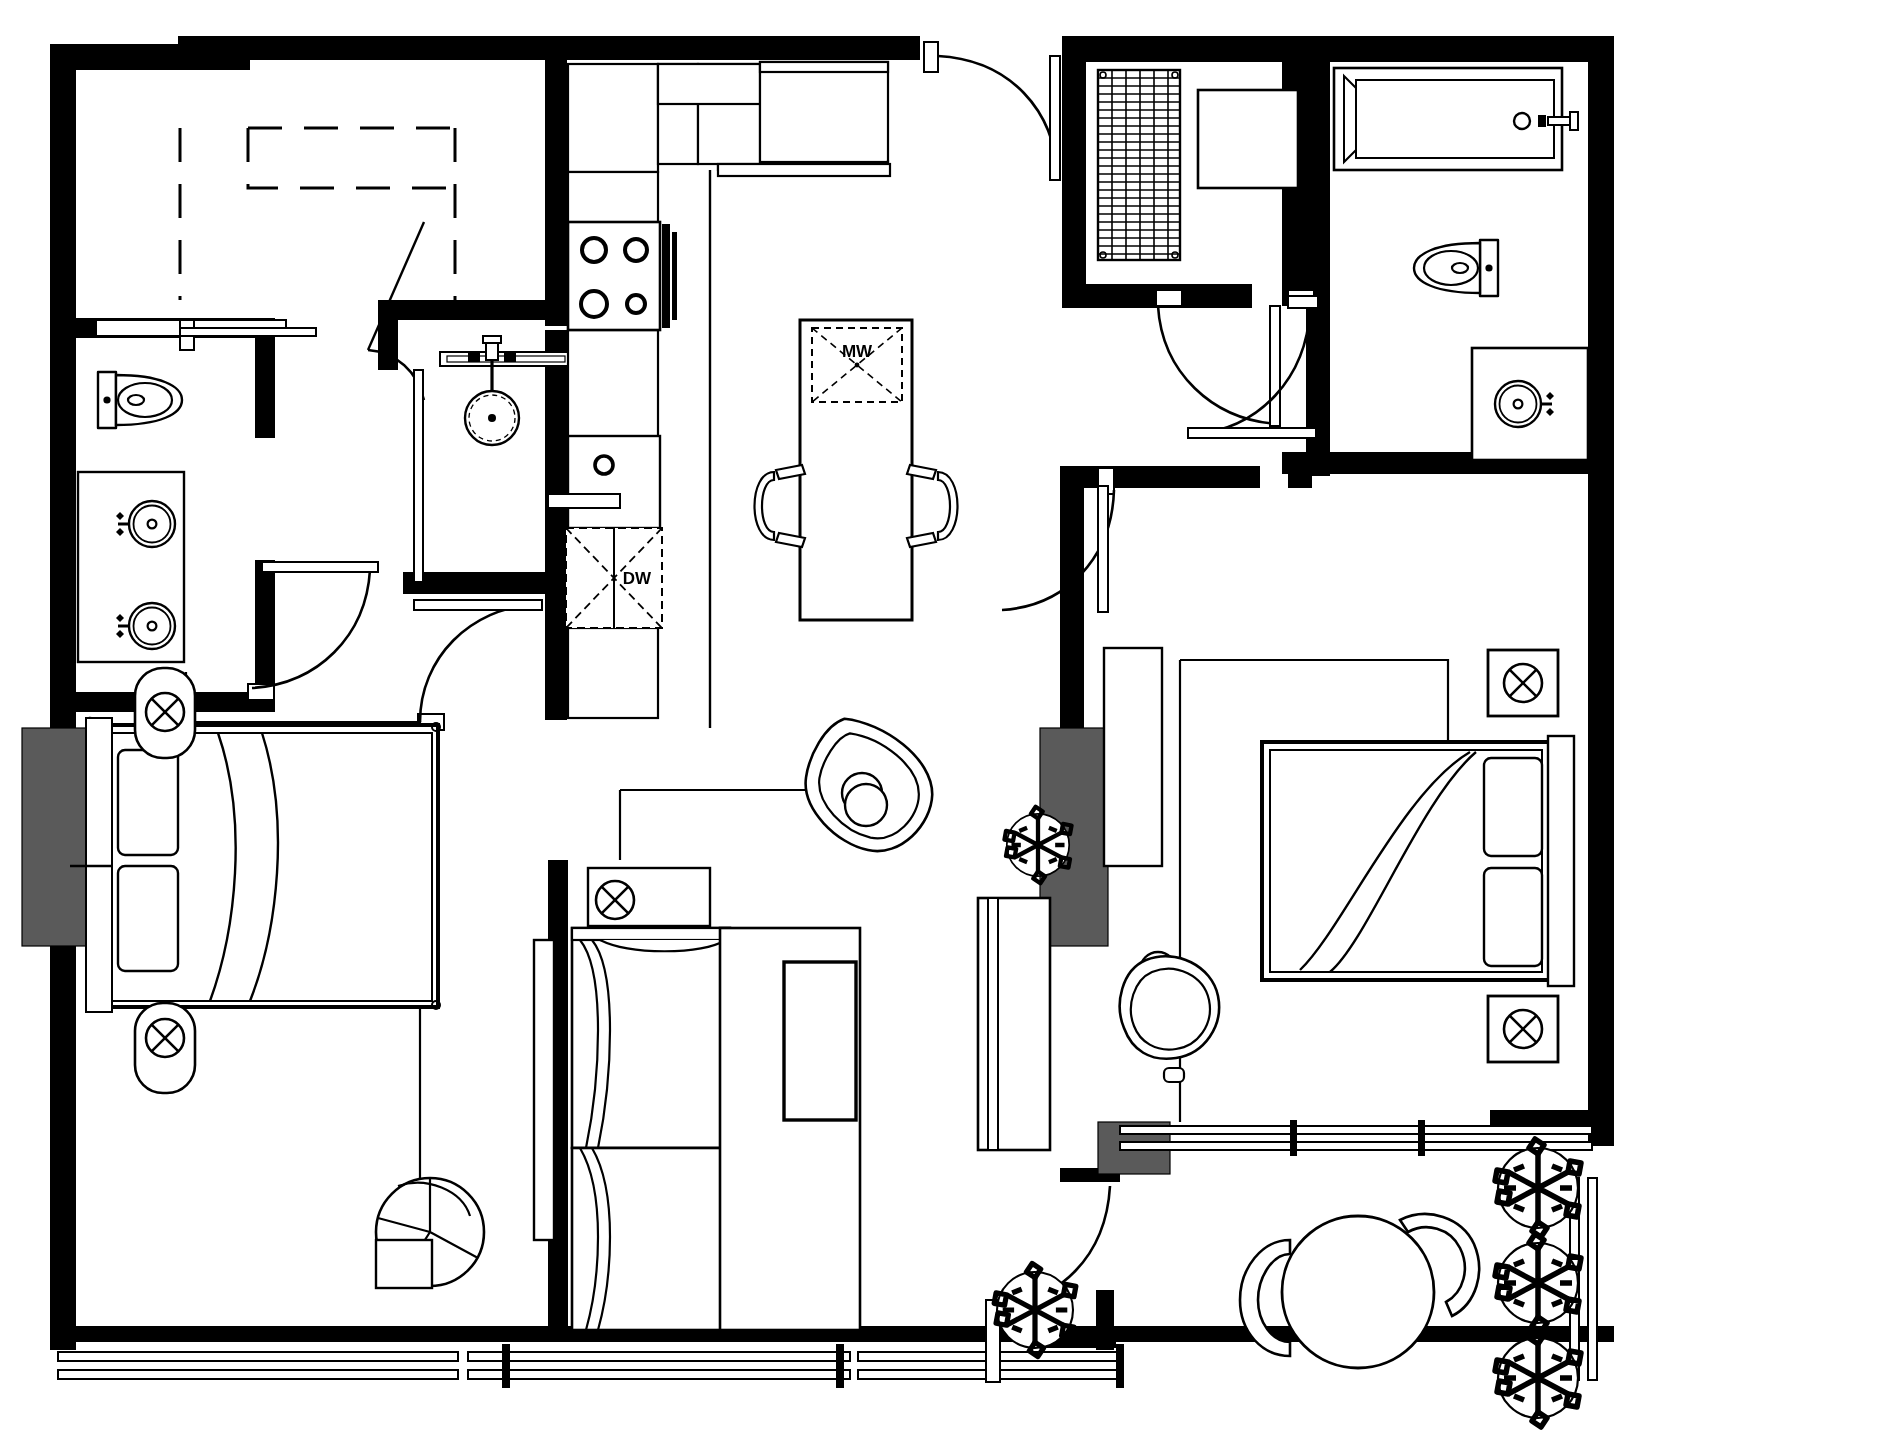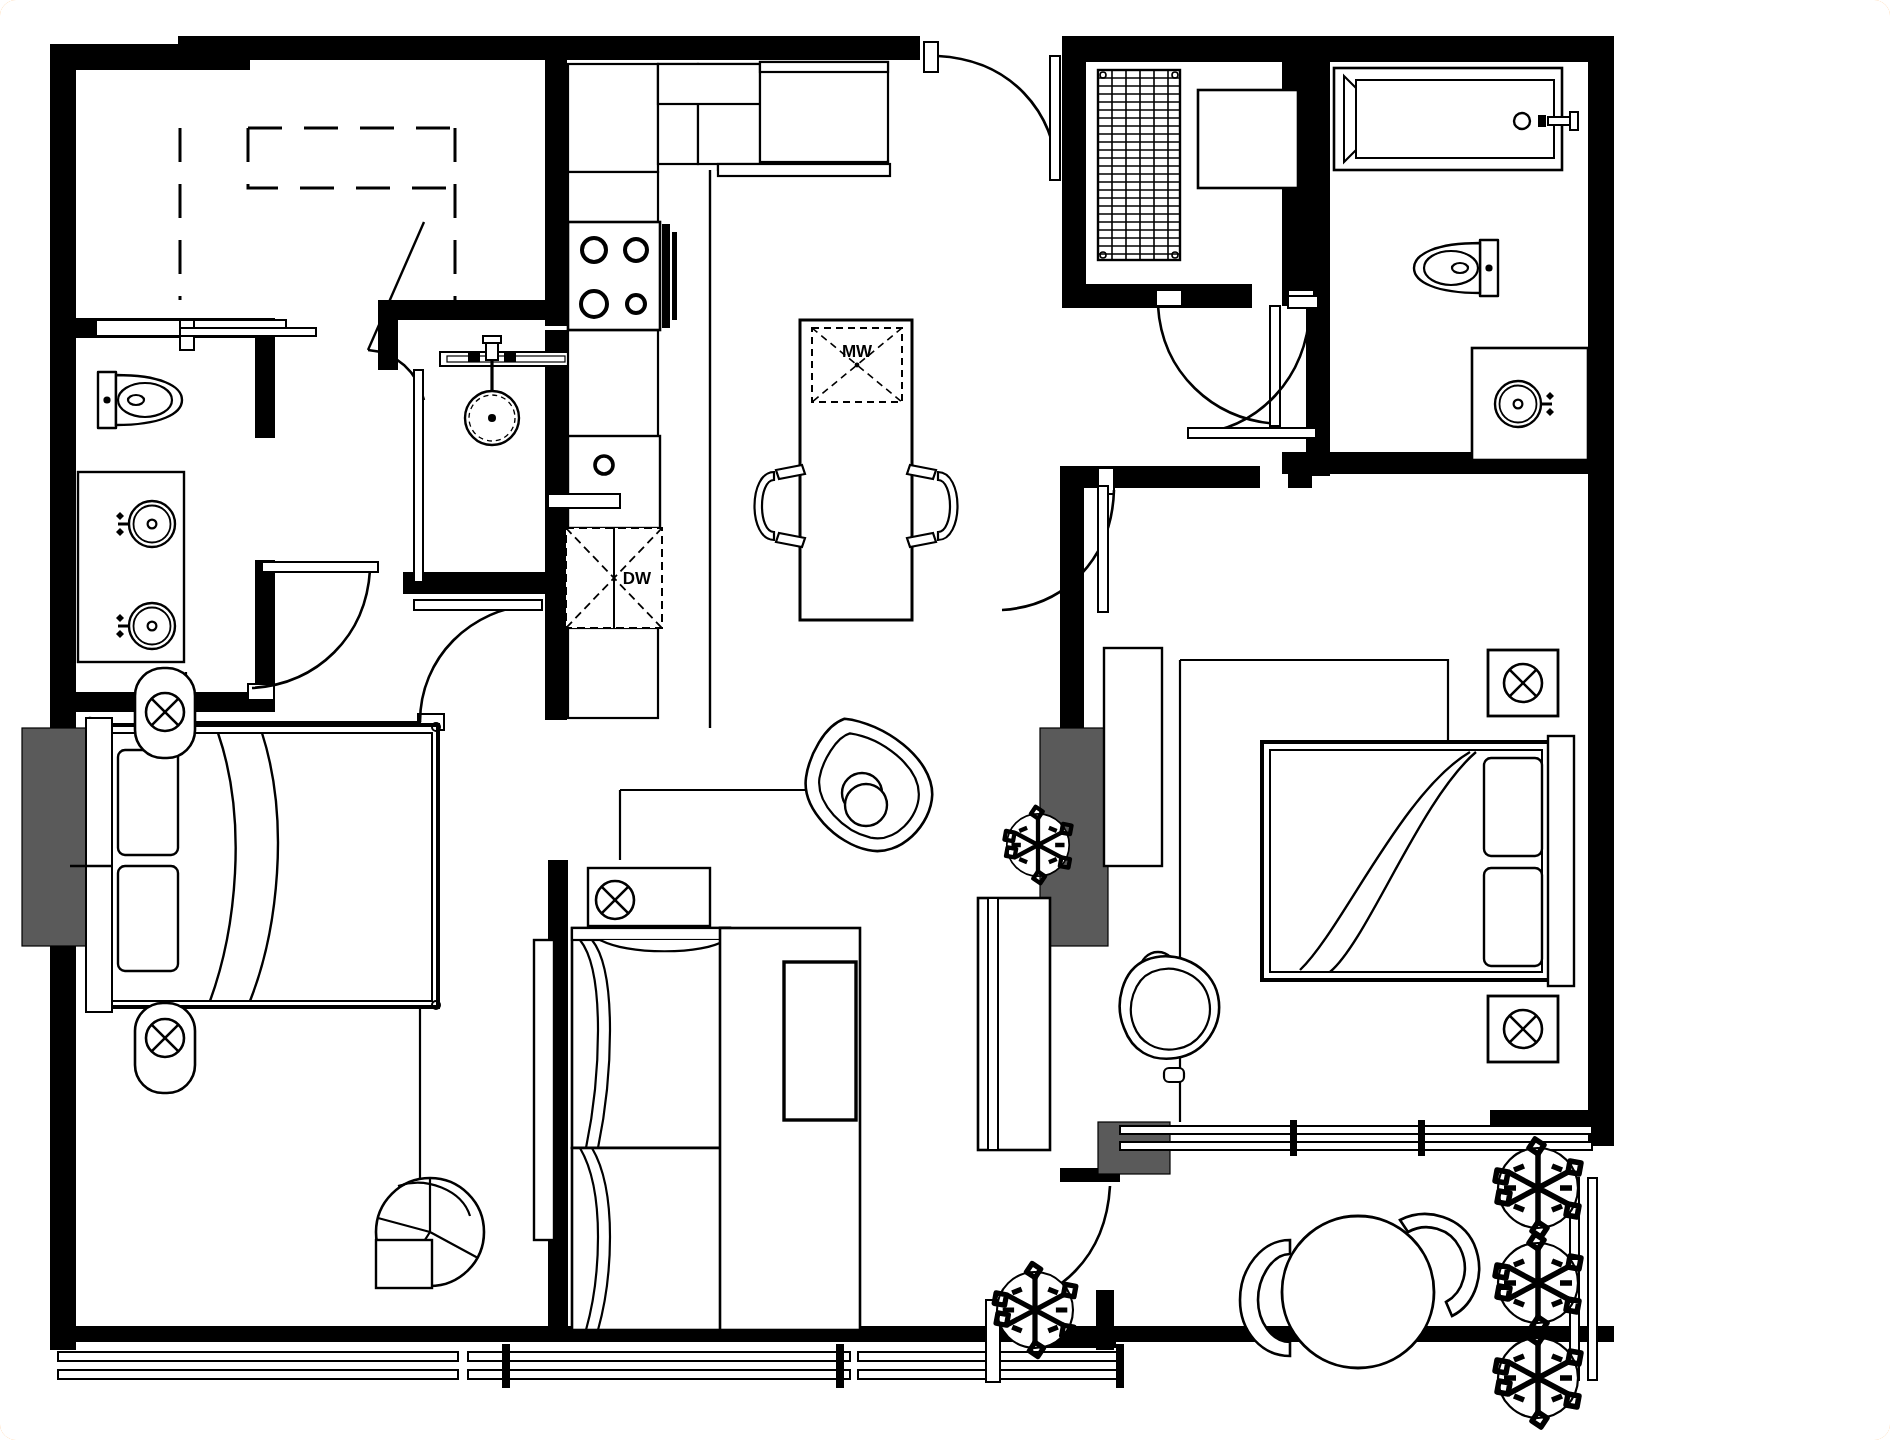--- a/index.html
+++ b/index.html
@@ -1,18 +1,18 @@
 <!DOCTYPE html>
 <html><head>
 <meta charset="utf-8">
 <title>Floor Plan</title>
 <style>
   html,body{margin:0;padding:0;background:#ffffff;}
   body{font-family:"Liberation Sans", sans-serif;}
-  #plan-wrap{position:relative;width:1890px;height:1440px;background:#fdba74;overflow:hidden;border-radius:16px;}
+  #plan-wrap{position:relative;width:1890px;height:1440px;background:#fdba74;overflow:hidden;}
   #plan-svg{display:block;width:1890px;height:1440px;}
   .lbl{font-family:"Liberation Sans", sans-serif;font-weight:bold;}
 </style>
 </head>
 <body>
 
 <div id="plan-wrap">
 <svg id="plan-svg" viewBox="0 0 1890 1440" xmlns="http://www.w3.org/2000/svg">
   <defs>
     <g id="toiletGlyph">

